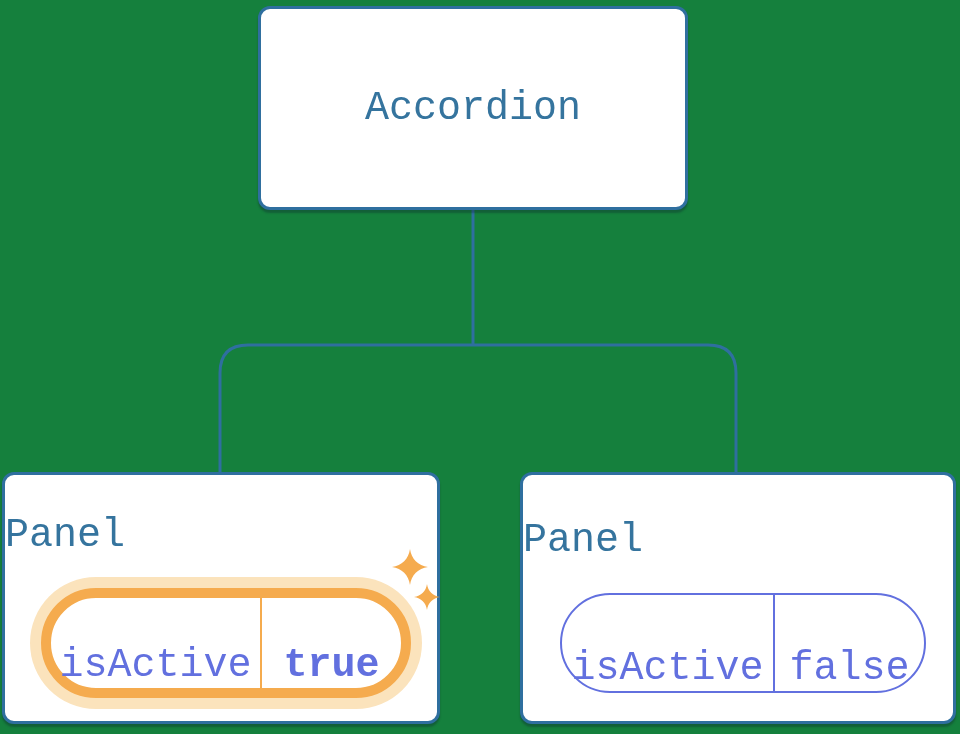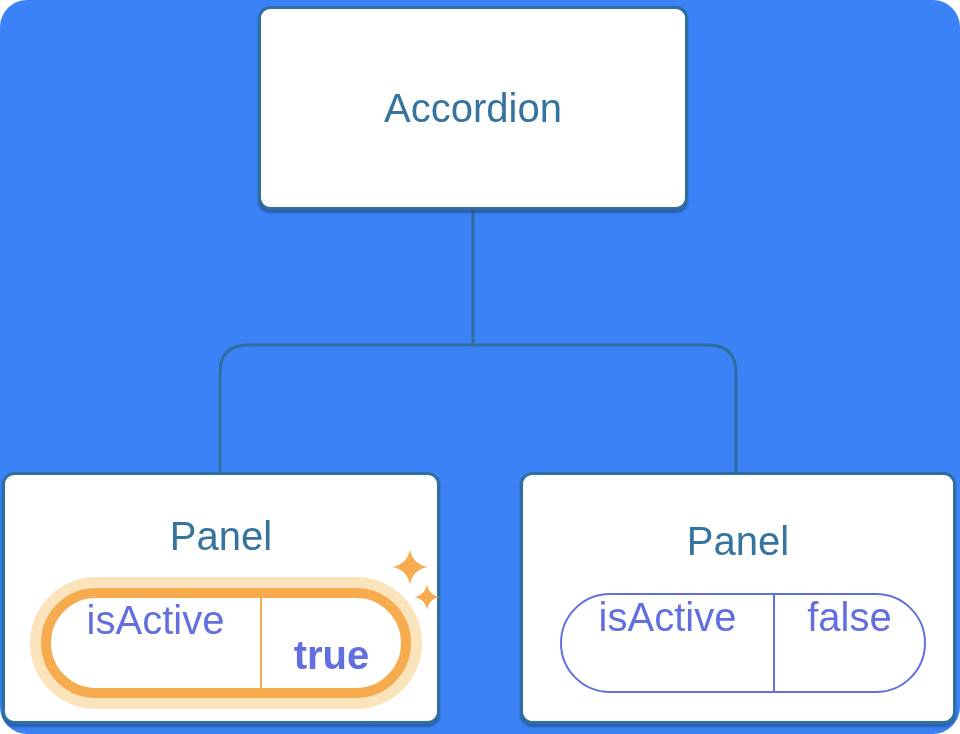--- a/index.html
+++ b/index.html
@@ -1,23 +1,22 @@
 <!DOCTYPE html>
 <html><head>
 <meta charset="utf-8">
 <style>
   html, body { margin: 0; padding: 0; }
   .canvas {
     position: relative;
     width: 960px;
     height: 734px;
-    background: #3b82f6;
+    background: #15803d;
     overflow: hidden;
-    font-family: Liberation Sans, sans-serif;
-    border-radius: 27px;
+    font-family: Liberation Mono, monospace;
   }
   svg.connectors {
     position: absolute;
     left: 0; top: 0;
   }
   svg.connectors path {
     stroke: #2F6F9F;
     stroke-width: 3;
     fill: none;
   }
@@ -46,34 +45,34 @@
     width: 438px; height: 252px;
   }
   .node-panel-right {
     left: 520px; top: 472px;
     width: 436px; height: 252px;
   }
   .panel-title {
     position: absolute;
     left: 0;
     width: 100%;
-    text-align: center;
+    text-align: left;
     color: #35749E;
     font-size: 40px;
     font-weight: 500;
     line-height: 40px;
   }
   .node-panel-left  .panel-title { top: 41px; }
   .node-panel-right .panel-title { top: 46px; }
   .pill {
     position: absolute;
     box-sizing: border-box;
     background: #FFFFFF;
     display: flex;
-    align-items: flex-start;
+    align-items: flex-end;
   }
   .pill-active {
     left: 36px; top: 113px;
     width: 370px; height: 110px;
     border: 10px solid #F5AB4E;
     border-radius: 58px;
     box-shadow: 0 0 0 11px #FBE3BC;
   }
   .pill-inactive {
     left: 37px; top: 118px;

